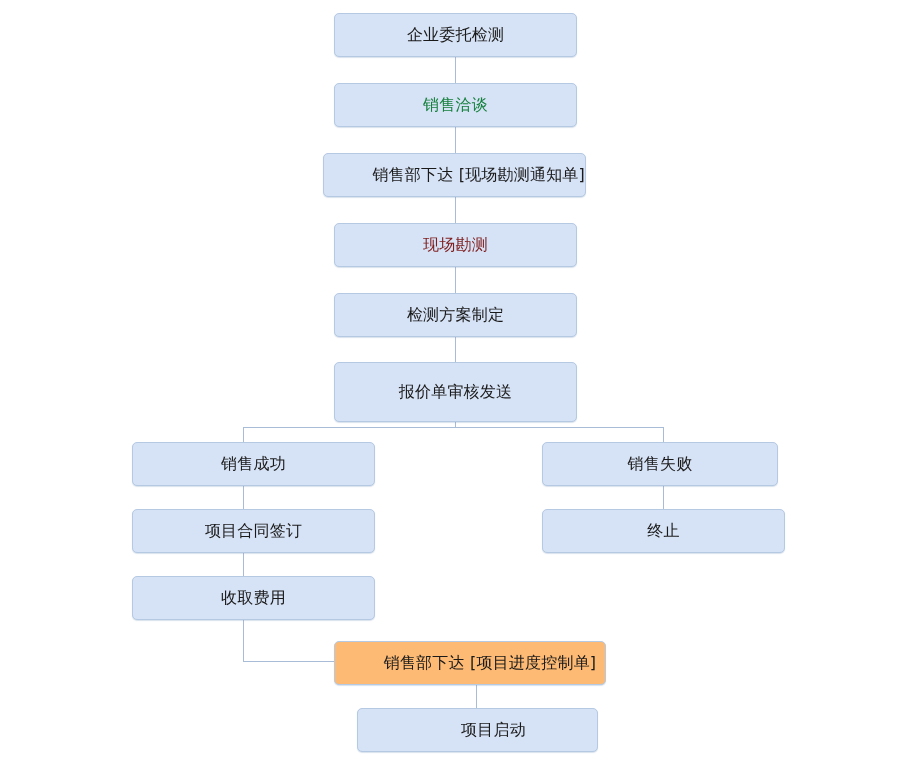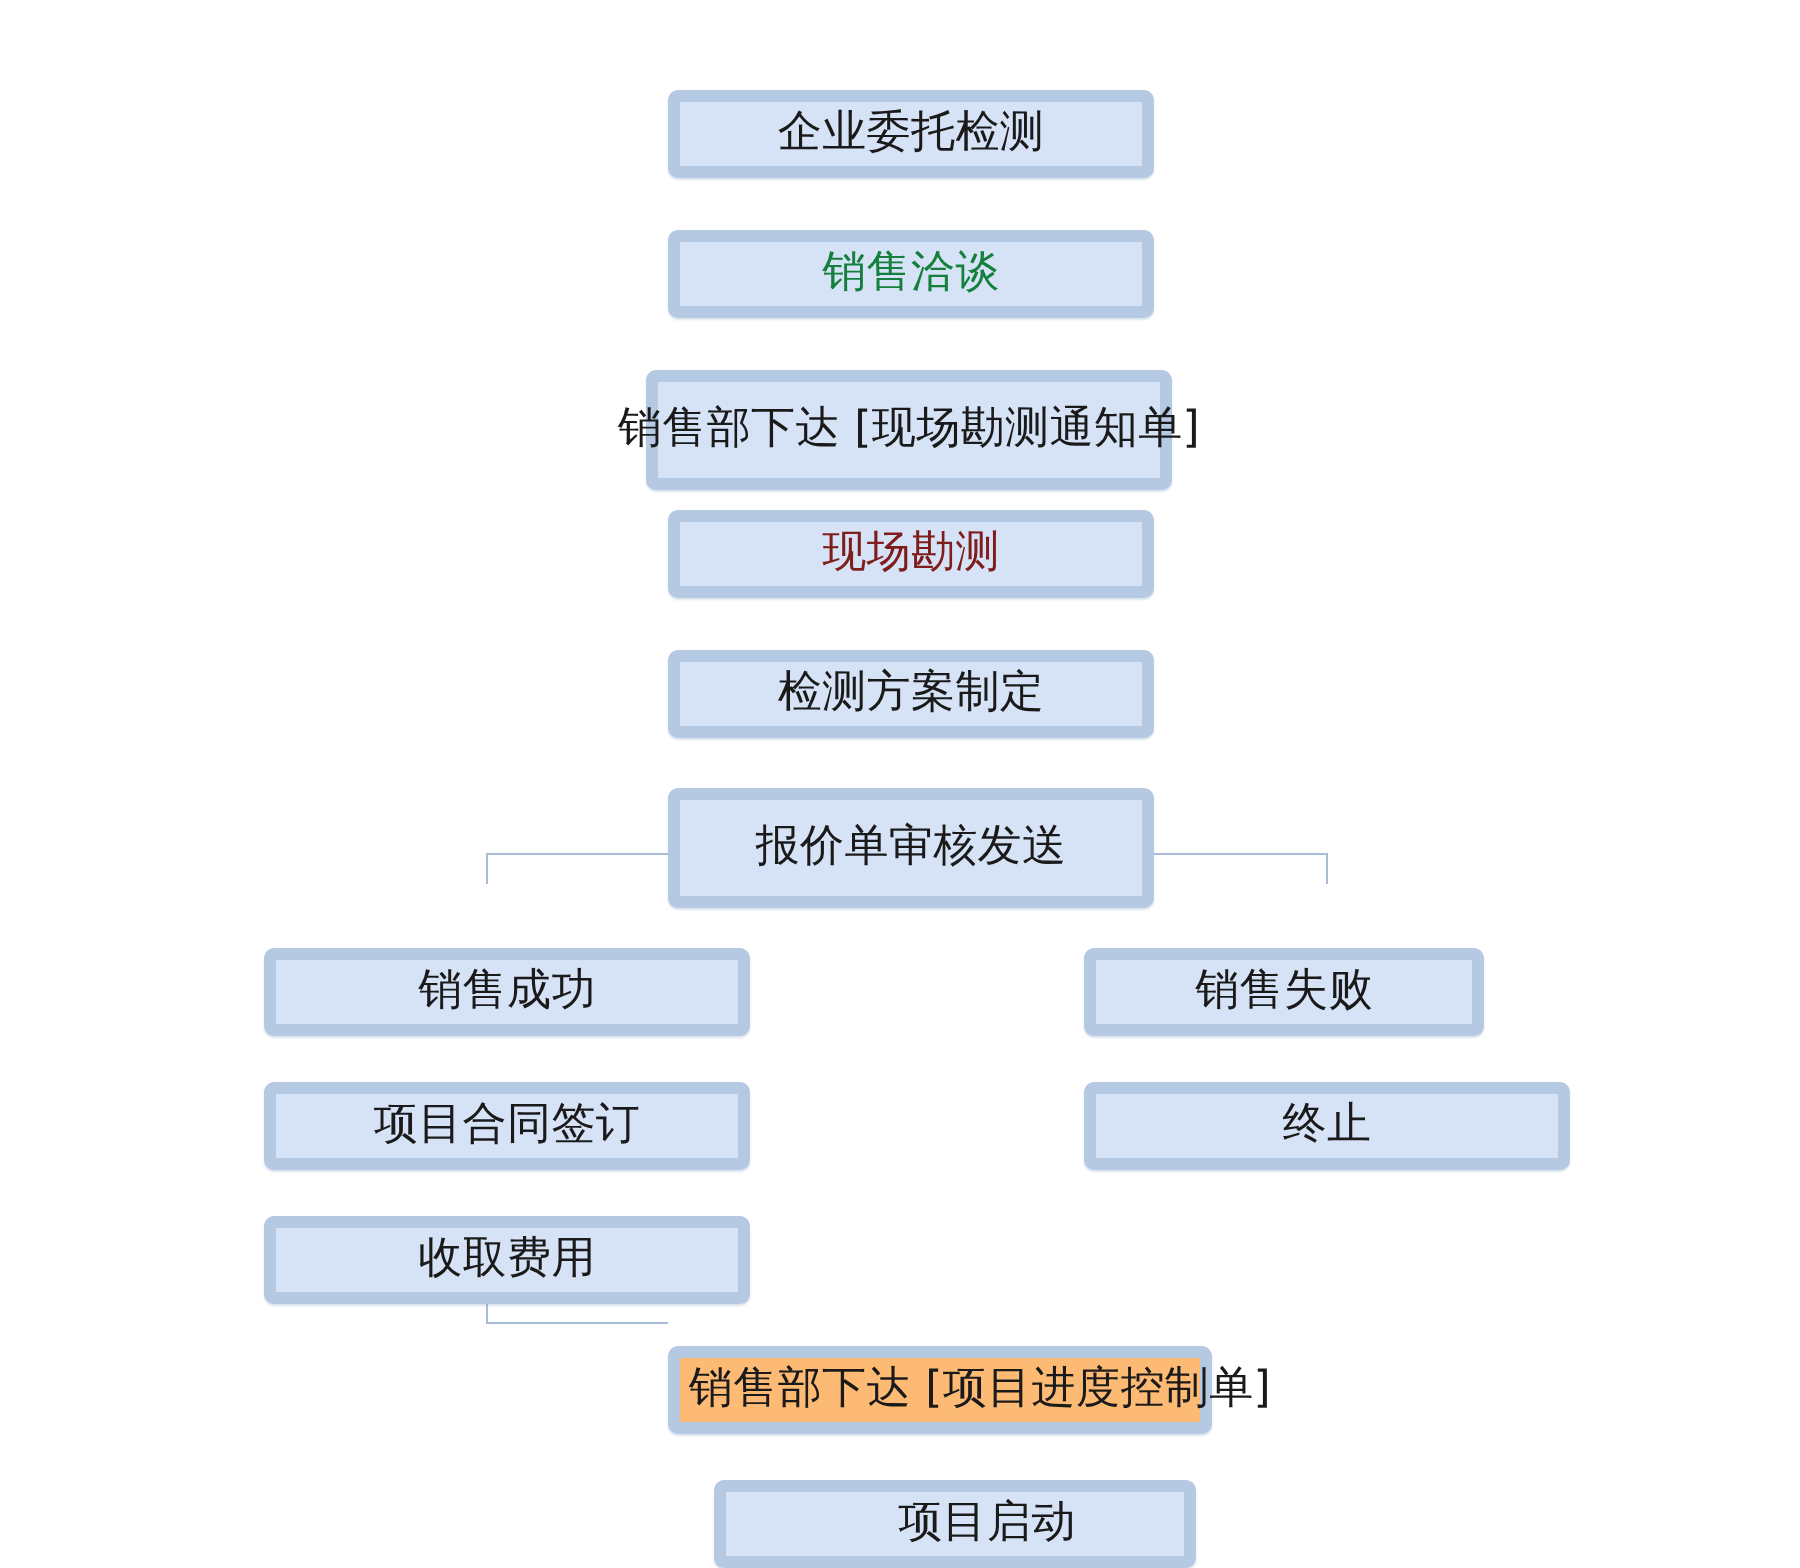--- a/index.html
+++ b/index.html
@@ -22,32 +22,31 @@
     left: 0;
     top: 0;
     width: 900px;
     height: 784px;
     pointer-events: none;
   }
   .node {
     position: absolute;
     box-sizing: border-box;
     background: #d6e2f5;
-    border: 6px solid #0f766e;
+    border: 1px solid #0f766e;
     border-radius: 5px;
     display: flex;
     align-items: center;
     justify-content: center;
     color: #1a1a1a;
-    font-size: 22px;
+    font-size: 16px;
     line-height: 1;
     letter-spacing: 0.2px;
     white-space: nowrap;
     box-shadow: 0 1px 1px rgba(120,150,190,0.28);
-    margin-top: 32px;
   }
   .node-label {
     display: block;
   }
 </style>
 </head>
 <body>
 
 <div id="canvas" style="background: rgb(255, 255, 255);">
   <svg id="edge-layer" width="900" height="784" viewBox="0 0 900 784">
@@ -64,36 +63,36 @@
       <path d="M 243.5 620 L 243.5 661.5 L 334 661.5" fill="none" stroke="#a8bcd8" stroke-width="1" shape-rendering="crispEdges"></path>
       <path d="M 476.5 685 L 476.5 708" fill="none" stroke="#a8bcd8" stroke-width="1" shape-rendering="crispEdges"></path>
     </svg>
   <div id="node-layer">
       <div class="node" style="left: 334px; top: 13px; width: 243px; height: 44px; background: rgb(214, 226, 245); border-color: rgb(181, 201, 227); color: rgb(26, 26, 26);">
         <span class="node-label">企业委托检测</span>
       </div>
       <div class="node" style="left: 334px; top: 83px; width: 243px; height: 44px; background: rgb(214, 226, 245); border-color: rgb(181, 201, 227); color: #15803d;">
         <span class="node-label">销售洽谈</span>
       </div>
-      <div class="node" style="left: 323px; top: 153px; width: 263px; height: 60px; background: rgb(214, 226, 245); border-color: rgb(181, 201, 227); color: rgb(26, 26, 26);">
+      <div class="node" style="left: 323px; top: 153px; width: 263px; height: 44px; background: rgb(214, 226, 245); border-color: rgb(181, 201, 227); color: rgb(26, 26, 26); justify-content: flex-end;">
         <span class="node-label">销售部下达 [现场勘测通知单]</span>
       </div>
       <div class="node" style="left: 334px; top: 223px; width: 243px; height: 44px; background: rgb(214, 226, 245); border-color: rgb(181, 201, 227); color: #7f1d1d;">
         <span class="node-label">现场勘测</span>
       </div>
       <div class="node" style="left: 334px; top: 293px; width: 243px; height: 44px; background: rgb(214, 226, 245); border-color: rgb(181, 201, 227); color: rgb(26, 26, 26);">
         <span class="node-label">检测方案制定</span>
       </div>
       <div class="node" style="left: 334px; top: 362px; width: 243px; height: 60px; background: rgb(214, 226, 245); border-color: rgb(181, 201, 227); color: rgb(26, 26, 26);">
         <span class="node-label">报价单审核发送</span>
       </div>
       <div class="node" style="left: 132px; top: 442px; width: 243px; height: 44px; background: rgb(214, 226, 245); border-color: rgb(181, 201, 227); color: rgb(26, 26, 26); justify-content: center;">
         <span class="node-label">销售成功</span>
       </div>
-      <div class="node" style="left: 542px; top: 442px; width: 200px; height: 44px; background: rgb(214, 226, 245); border-color: rgb(181, 201, 227); color: rgb(26, 26, 26);">
+      <div class="node" style="left: 542px; top: 442px; width: 236px; height: 44px; background: rgb(214, 226, 245); border-color: rgb(181, 201, 227); color: rgb(26, 26, 26);">
         <span class="node-label">销售失败</span>
       </div>
       <div class="node" style="left: 132px; top: 509px; width: 243px; height: 44px; background: rgb(214, 226, 245); border-color: rgb(181, 201, 227); color: rgb(26, 26, 26);">
         <span class="node-label">项目合同签订</span>
       </div>
       <div class="node" style="left: 542px; top: 509px; width: 243px; height: 44px; background: rgb(214, 226, 245); border-color: rgb(181, 201, 227); color: rgb(26, 26, 26);">
         <span class="node-label">终止</span>
       </div>
       <div class="node" style="left: 132px; top: 576px; width: 243px; height: 44px; background: rgb(214, 226, 245); border-color: rgb(181, 201, 227); color: rgb(26, 26, 26);">
         <span class="node-label">收取费用</span>

